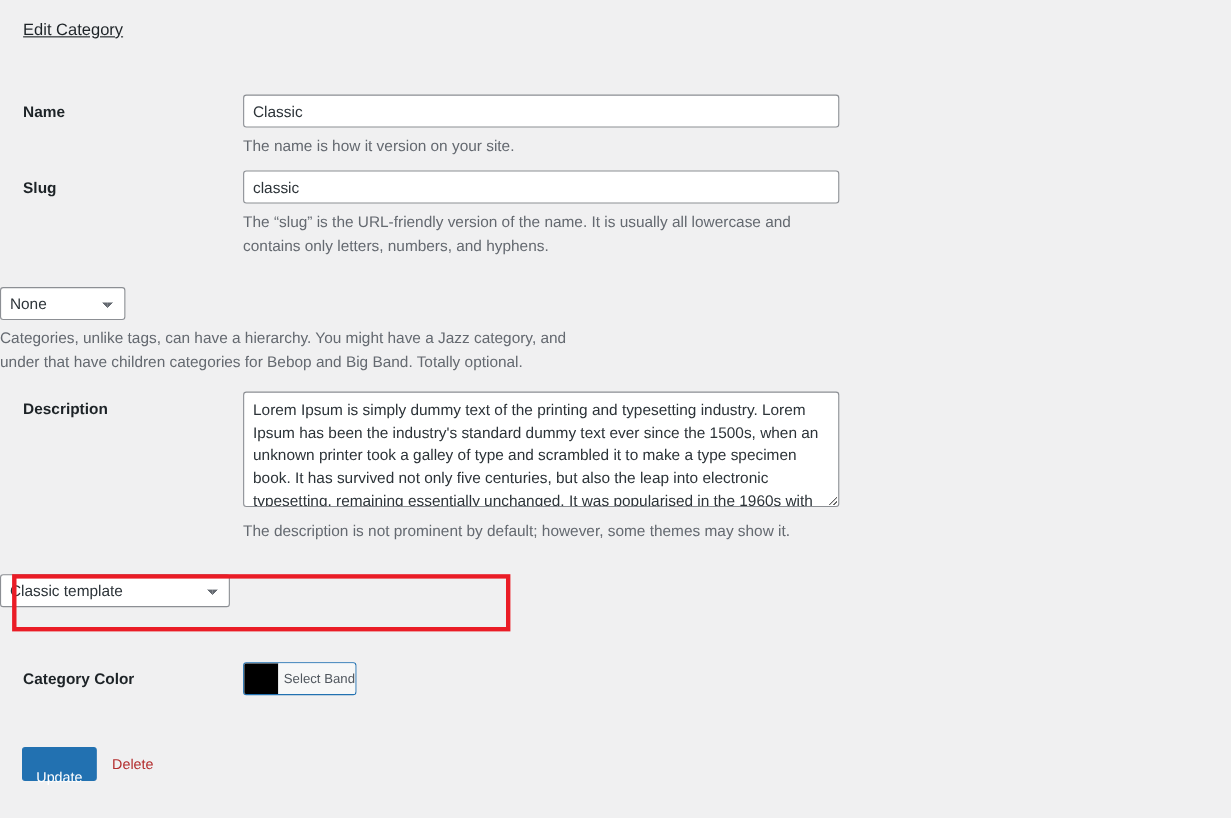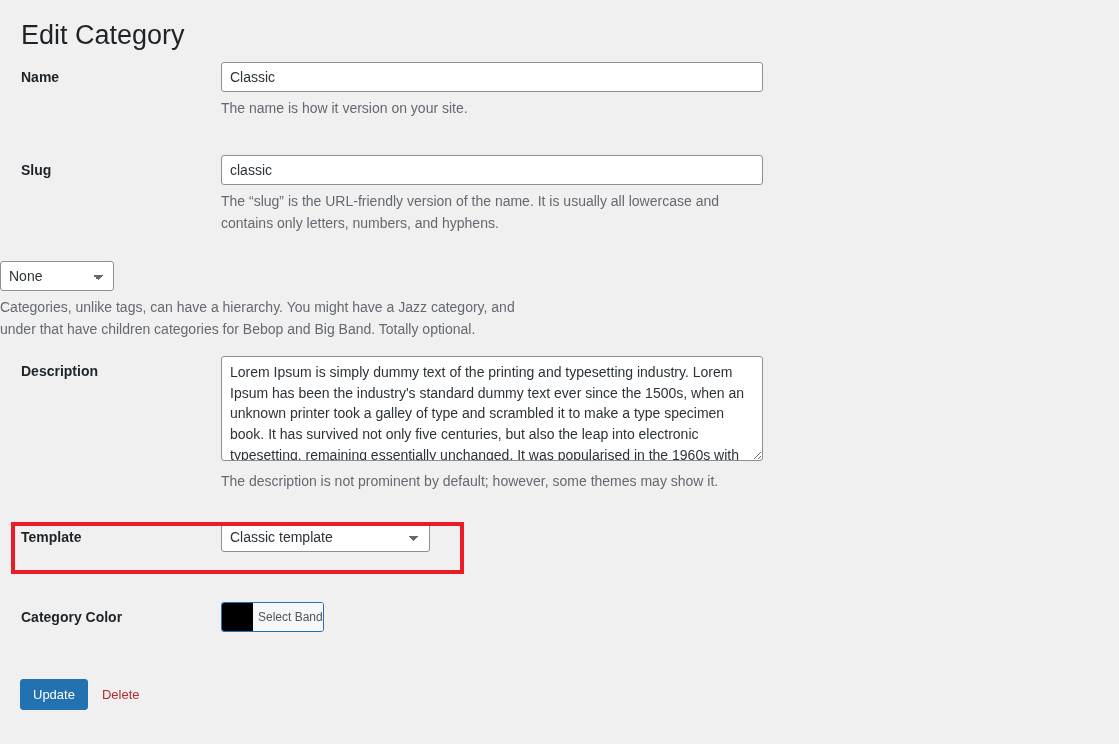--- a/index.html
+++ b/index.html
@@ -14,26 +14,27 @@
     font-family: "Liberation Sans", sans-serif;
     color: #1d2327;
     overflow: hidden;
     position: relative;
   }
 
   .page-title {
     position: absolute;
     left: 21px;
     top: 18px;
-    font-size: 27px;
+    font-size: 15px;
     font-weight: 400;
     line-height: 1.3;
     color: #1d2327;
     margin: 0;
     padding: 0;
+    text-decoration: underline;
   }
 
   .form-table {
     position: absolute;
     left: 0;
     top: 62px;
     width: 1119px;
   }
 
   .form-row {
@@ -118,21 +119,21 @@
     background: #ffffff;
     border: 1px solid #8c8f94;
     border-radius: 3px;
     outline: none;
     line-height: 1.48;
     resize: vertical;
     overflow: hidden;
   }
 
   
-  #row-name      { position: absolute; top: 0;   left: 0; width: 1119px; }
+  #row-name      { position: absolute; top: 24px;   left: 0; width: 1119px; }
   #row-slug      { position: absolute; top: 93px;  left: 0; width: 1119px; }
   #row-parent    { position: absolute; top: 199px; left: 0; width: 1119px; }
   #row-descr     { position: absolute; top: 294px; left: 0; width: 1096px; }
   #row-template  { position: absolute; top: 460px; left: 0; width: 1119px; }
   #row-color     { position: absolute; top: 540px; left: 0; width: 1020px; }
 
   
   .highlight-box {
     position: absolute;
     left: 11px;
@@ -180,21 +181,21 @@
     display: flex;
     align-items: center;
     gap: 14px;
   }
   .button-primary {
     background: #2271b1;
     border: 1px solid #2271b1;
     color: #ffffff;
     font-size: 13px;
     font-family: "Liberation Sans", sans-serif;
-    padding: 0 12px;
+    padding: 12px 12px;
     height: 31px;
     line-height: 29px;
     border-radius: 3px;
     cursor: pointer;
     text-align: center;
   }
   .delete-link {
     color: #b32d2e;
     font-size: 13px;
     text-decoration: none;
@@ -235,21 +236,20 @@
 
   <div class="form-row" id="row-descr">
     <div class="form-label">Description</div>
     <div class="form-field">
       <textarea class="wp-textarea" id="description-textarea" style="">Lorem Ipsum is simply dummy text of the printing and typesetting industry. Lorem Ipsum has been the industry's standard dummy text ever since the 1500s, when an unknown printer took a galley of type and scrambled it to make a type specimen book. It has survived not only five centuries, but also the leap into electronic typesetting, remaining essentially unchanged. It was popularised in the 1960s with</textarea>
       <p class="help-text">The description is not prominent by default; however, some themes may show it.</p>
     </div>
   </div>
 
   <div class="form-row" id="row-template">
-    <div class="form-label">Template</div>
     <div class="form-field">
       <select class="wp-select" id="template-select">
         <option>Classic template</option>
       </select>
     </div>
   </div>
 
   <div class="form-row" id="row-color">
     <div class="form-label">Category Color</div>
     <div class="form-field">

